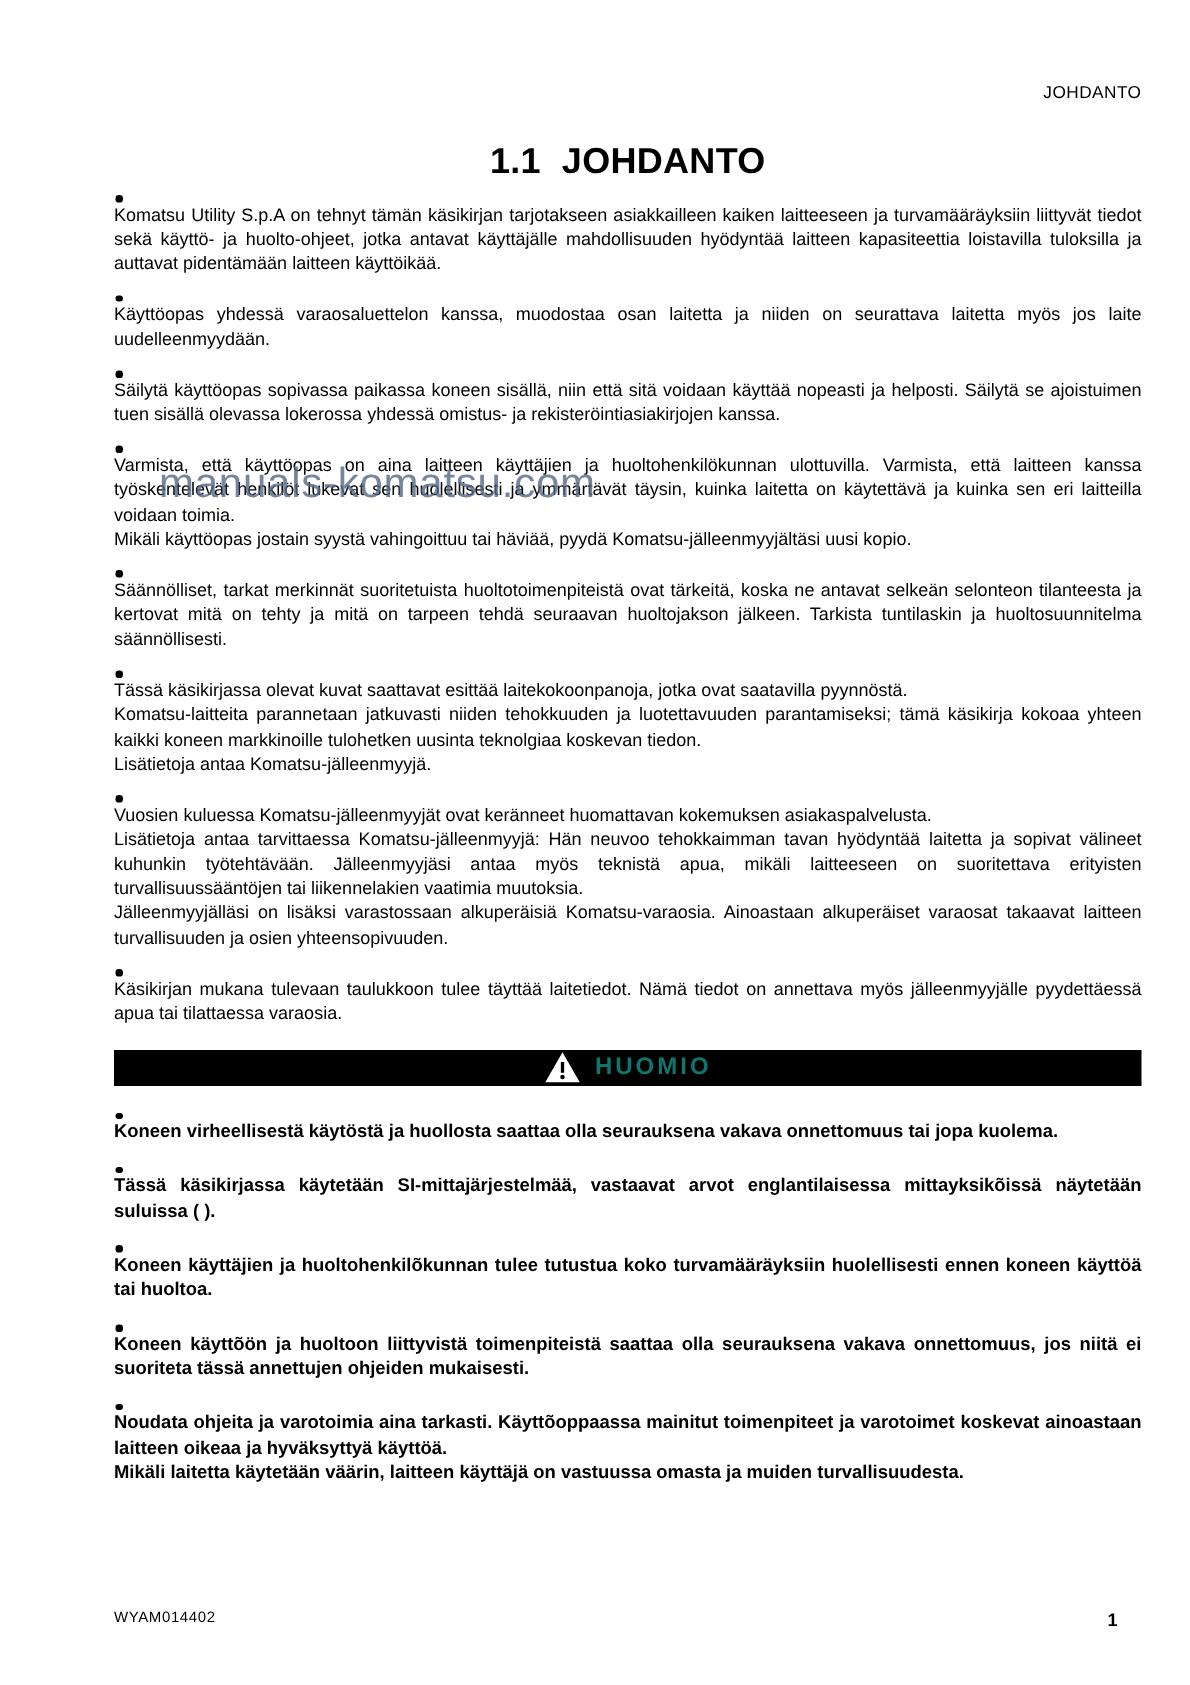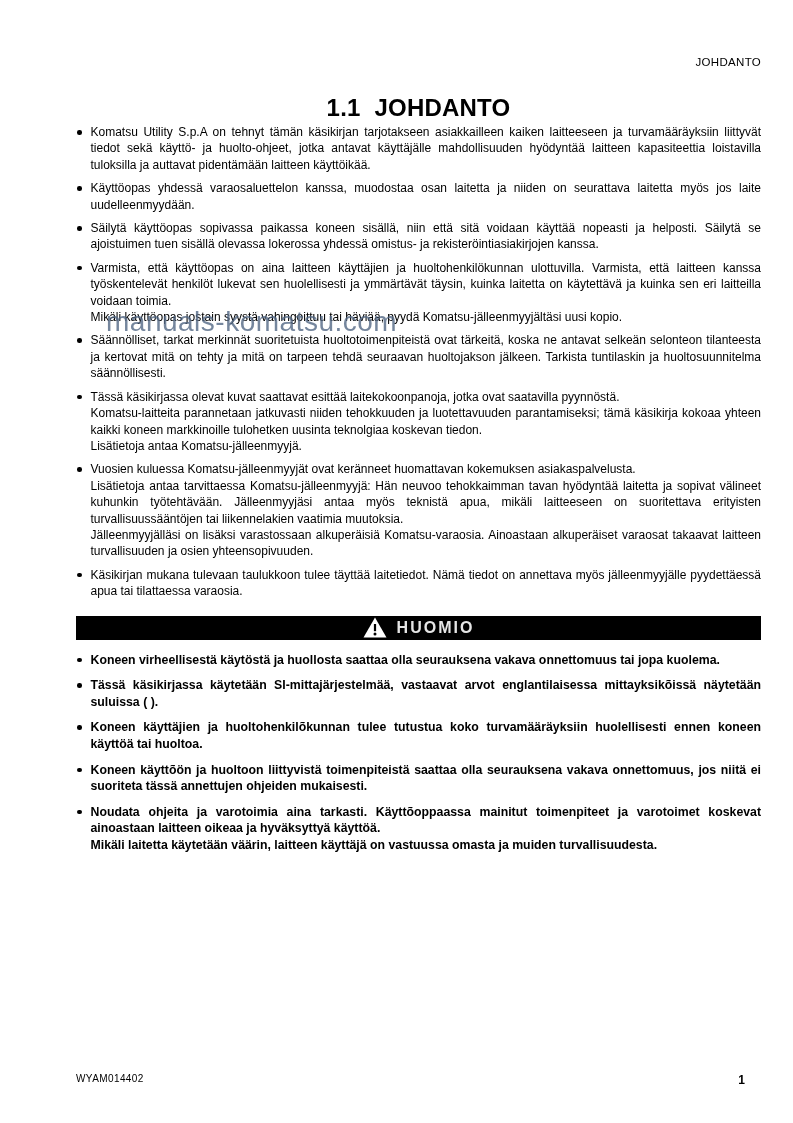--- a/index.html
+++ b/index.html
@@ -28,20 +28,21 @@
     letter-spacing: 0.2px;
     margin-bottom: 2px;
     text-align: center;
   }
   .doc-title .num { margin-right: 14px; }
   ul.bullets { list-style: none; }
   li.bullet {
     display: flex;
     align-items: flex-start;
     margin-bottom: 7px;
+    flex-direction: column;
   }
   .dot {
     flex: 0 0 auto;
     width: 4.5px; height: 4.5px;
     border-radius: 50%;
     background: #000;
     margin: 6px 9px 0 1px;
   }
   .bullet-body { flex: 1 1 auto; }
   .bullet-body p {
@@ -53,21 +54,21 @@
     margin-top: 16px;
     margin-bottom: 12px;
     height: 24px;
     background: #000;
     display: flex;
     align-items: center;
     justify-content: center;
     gap: 10px;
   }
   .warn-banner .warn-label {
-    color: #e5e5e5;
+    color: #0f766e;
     font-size: 16px;
     font-weight: 700;
     letter-spacing: 2px;
   }
   .warn-icon { display: inline-flex; }
   ul.warn-bullets { list-style: none; }
   ul.warn-bullets li.bullet { margin-bottom: 9px; }
   ul.warn-bullets .bullet-body p {
     font-weight: 700;
     font-size: 12.3px;

